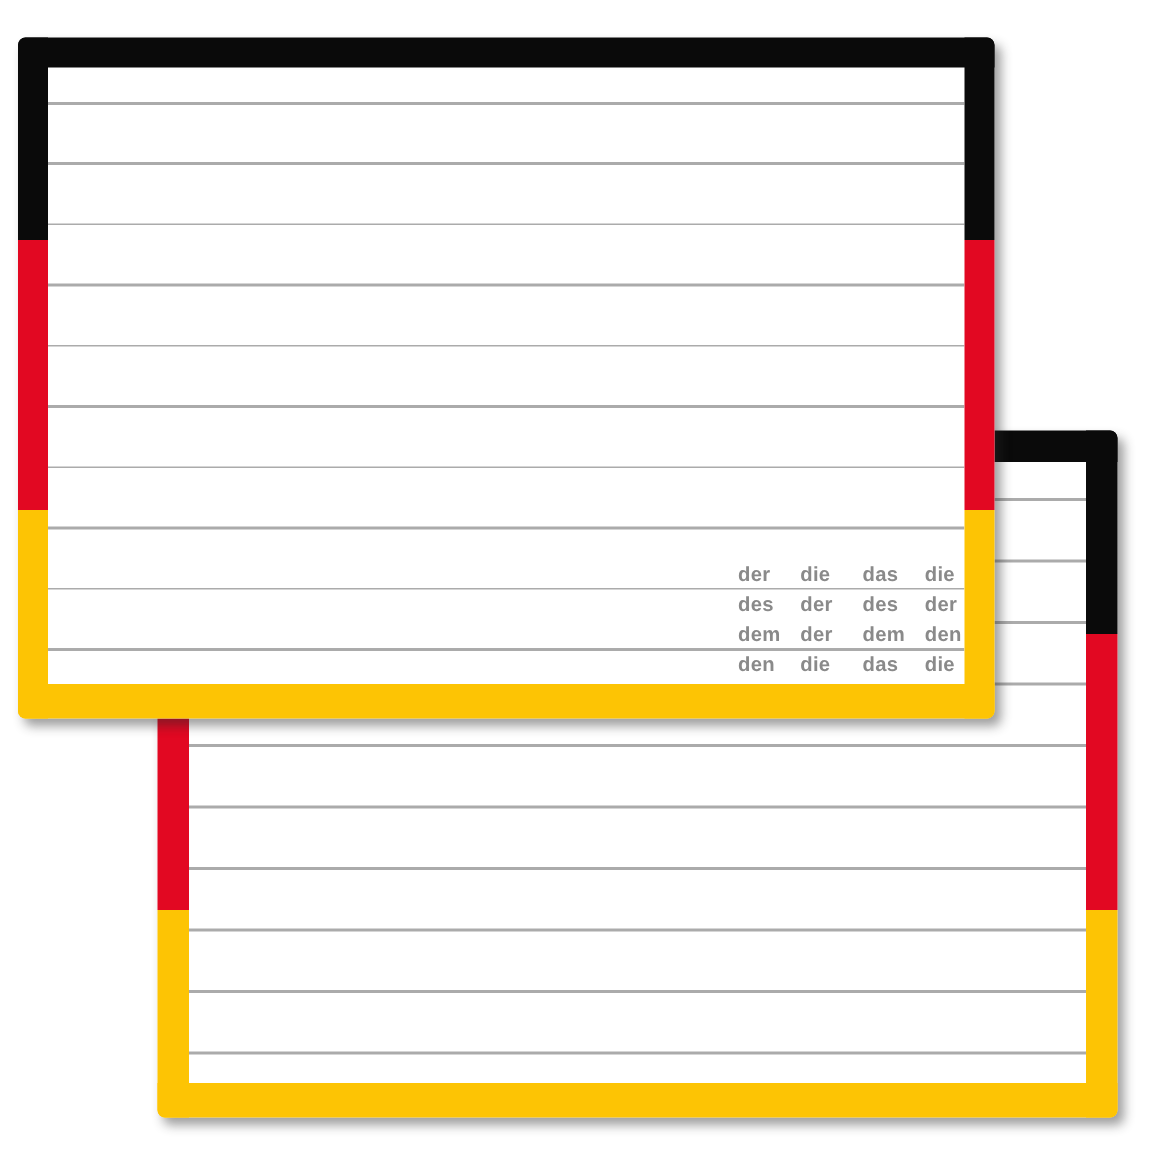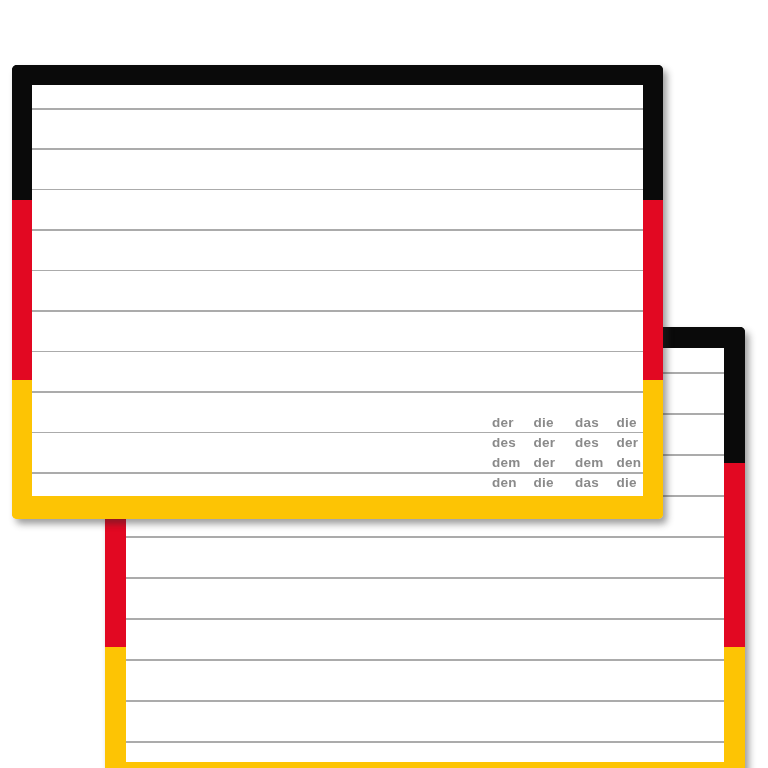--- a/index.html
+++ b/index.html
@@ -15,21 +15,20 @@
     position: relative;
     width: 768px;
     height: 768px;
     background: var(--page-bg, #ffffff);
   }
   .card {
     position: absolute;
     background: var(--card-bg, #ffffff);
     border-radius: 5px;
     box-shadow: 4px 5px 7px rgba(40, 40, 40, 0.45);
-    margin-top: 40px;
   }
   .card-back {
     left: 105px;
     top: 287px;
     width: 640px;
     height: 458px;
     --stop1: 136px;
     --stop2: 320px;
     --side-w: 21px;
     --top-h: 21px;

